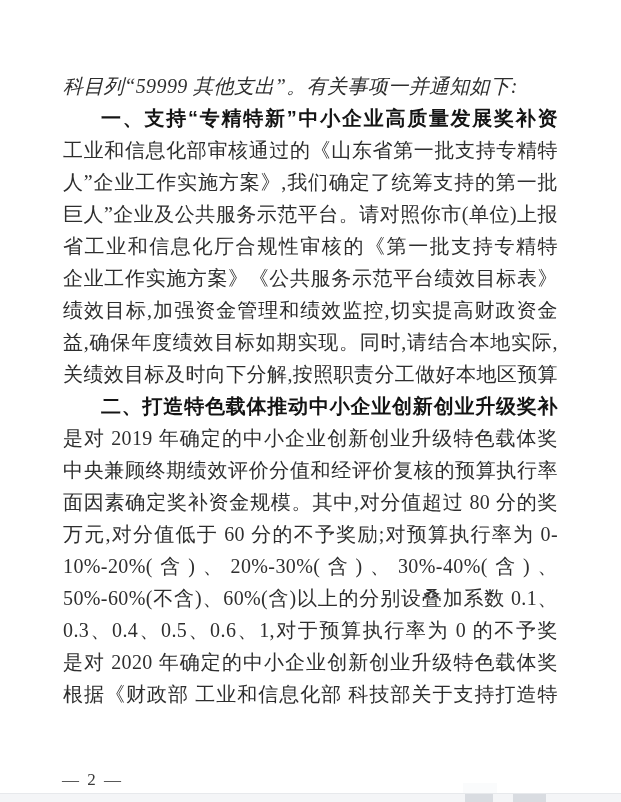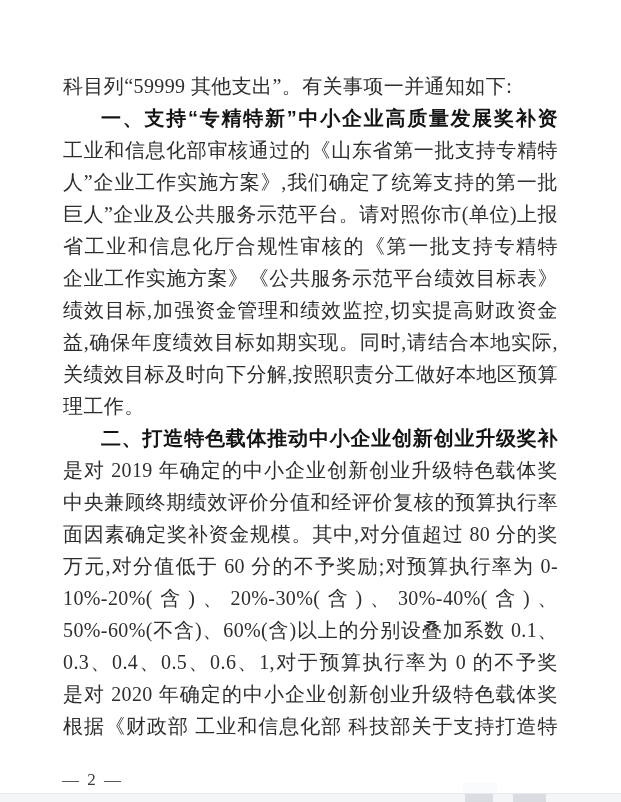--- a/index.html
+++ b/index.html
@@ -31,20 +31,21 @@
     height: 32px;
     color: #2e2e2e;
     text-align: justify;
     text-align-last: justify;
     letter-spacing: 0.4px;
     overflow: hidden;
   }
   .line.end {
     text-align: left;
     text-align-last: left;
+    font-style: italic;
   }
   .line.indent {
     padding-left: 38px;
   }
   .line b {
     font-family: "Liberation Sans", "DejaVu Sans", sans-serif;
     font-weight: 700;
     color: #141414;
   }
   .pagenum {
@@ -92,21 +93,20 @@
     <div class="line end"><b></b><span>科目列“59999 其他支出”。有关事项一并通知如下:</span></div>
     <div class="line indent"><b>一、支持“专精特新”中小企业高质量发展奖补资金。</b></div>
     <div class="line"><b></b><span>工业和信息化部审核通过的《山东省第一批支持专精特新“小巨</span></div>
     <div class="line"><b></b><span>人”企业工作实施方案》,我们确定了统筹支持的第一批重点“小</span></div>
     <div class="line"><b></b><span>巨人”企业及公共服务示范平台。请对照你市(单位)上报并经</span></div>
     <div class="line"><b></b><span>省工业和信息化厅合规性审核的《第一批支持专精特新“小巨人”</span></div>
     <div class="line"><b></b><span>企业工作实施方案》《公共服务示范平台绩效目标表》中所列的</span></div>
     <div class="line"><b></b><span>绩效目标,加强资金管理和绩效监控,切实提高财政资金使用效</span></div>
     <div class="line"><b></b><span>益,确保年度绩效目标如期实现。同时,请结合本地实际,将有</span></div>
     <div class="line"><b></b><span>关绩效目标及时向下分解,按照职责分工做好本地区预算绩效管</span></div>
-    <div class="line end"><b></b><span>理工作。</span></div>
     <div class="line indent"><b>二、打造特色载体推动中小企业创新创业升级奖补资金。</b></div>
     <div class="line"><b></b><span>是对 2019 年确定的中小企业创新创业升级特色载体奖补资金。</span></div>
     <div class="line"><b></b><span>中央兼顾终期绩效评价分值和经评价复核的预算执行率等两方</span></div>
     <div class="line"><b></b><span>面因素确定奖补资金规模。其中,对分值超过 80 分的奖励 1000</span></div>
     <div class="line"><b></b><span>万元,对分值低于 60 分的不予奖励;对预算执行率为 0-10%(含)、</span></div>
     <div class="line"><b></b><span>10%-20%(含)、20%-30%(含)、30%-40%(含)、40%-50%(含)、</span></div>
     <div class="line"><b></b><span>50%-60%(不含)、60%(含)以上的分别设叠加系数 0.1、0.2、</span></div>
     <div class="line"><b></b><span>0.3、0.4、0.5、0.6、1,对于预算执行率为 0 的不予奖励。二</span></div>
     <div class="line"><b></b><span>是对 2020 年确定的中小企业创新创业升级特色载体奖补资金。</span></div>
     <div class="line"><b></b><span>根据《财政部 工业和信息化部 科技部关于支持打造特色载体推</span></div>

